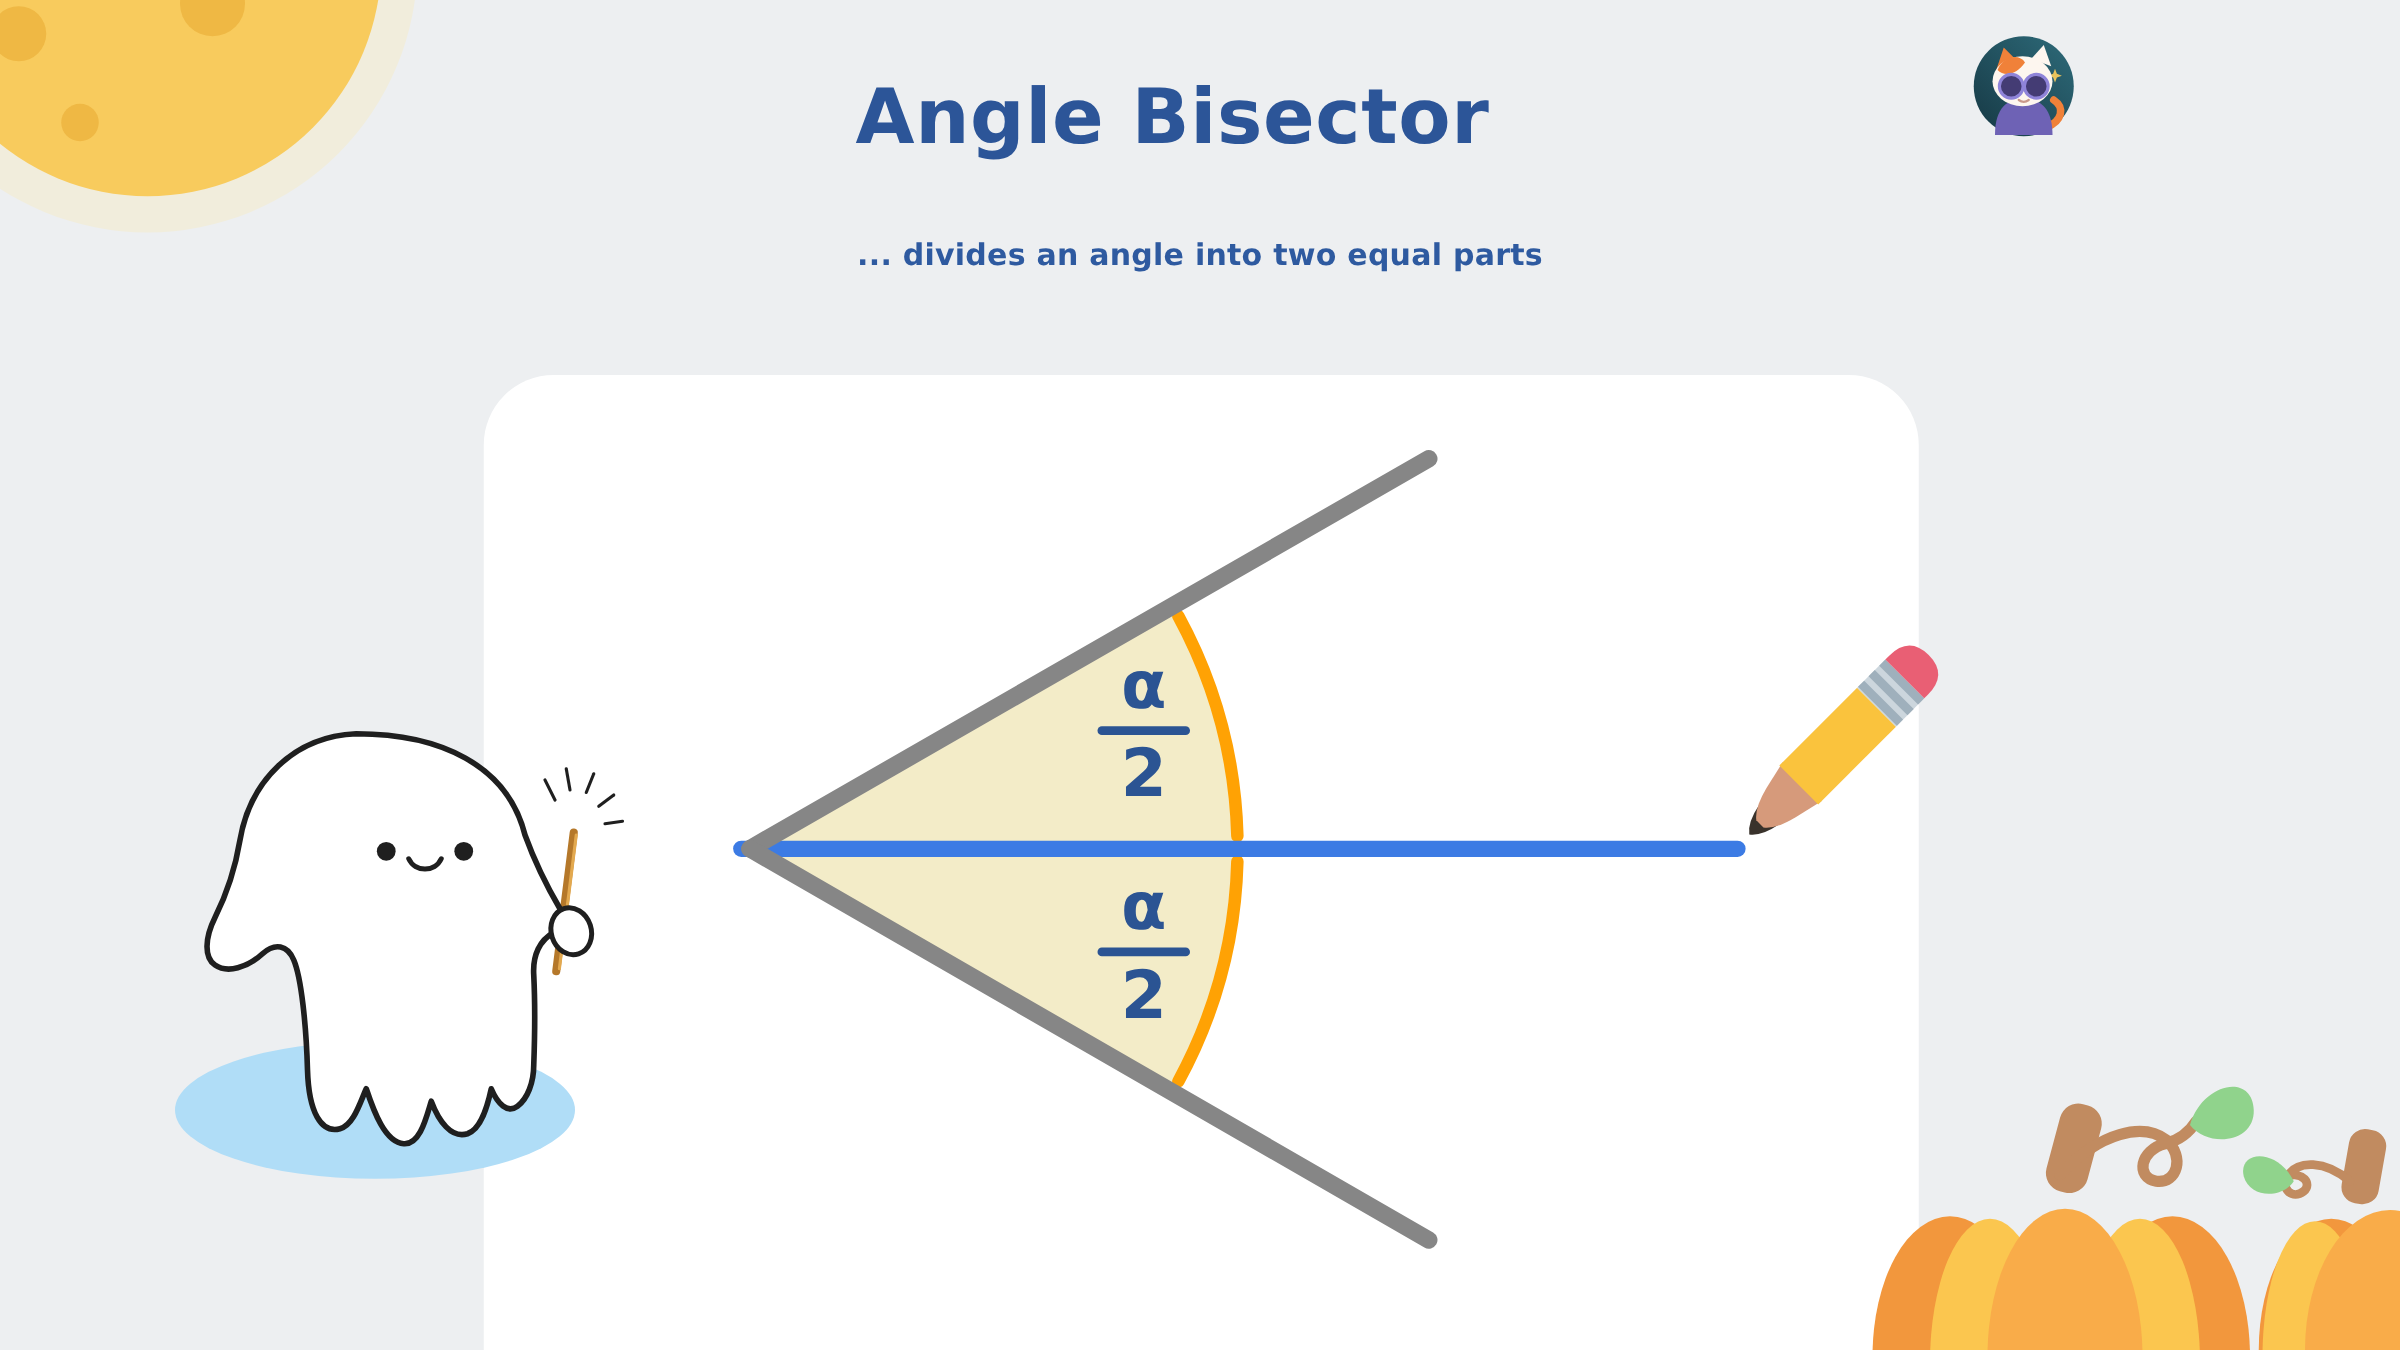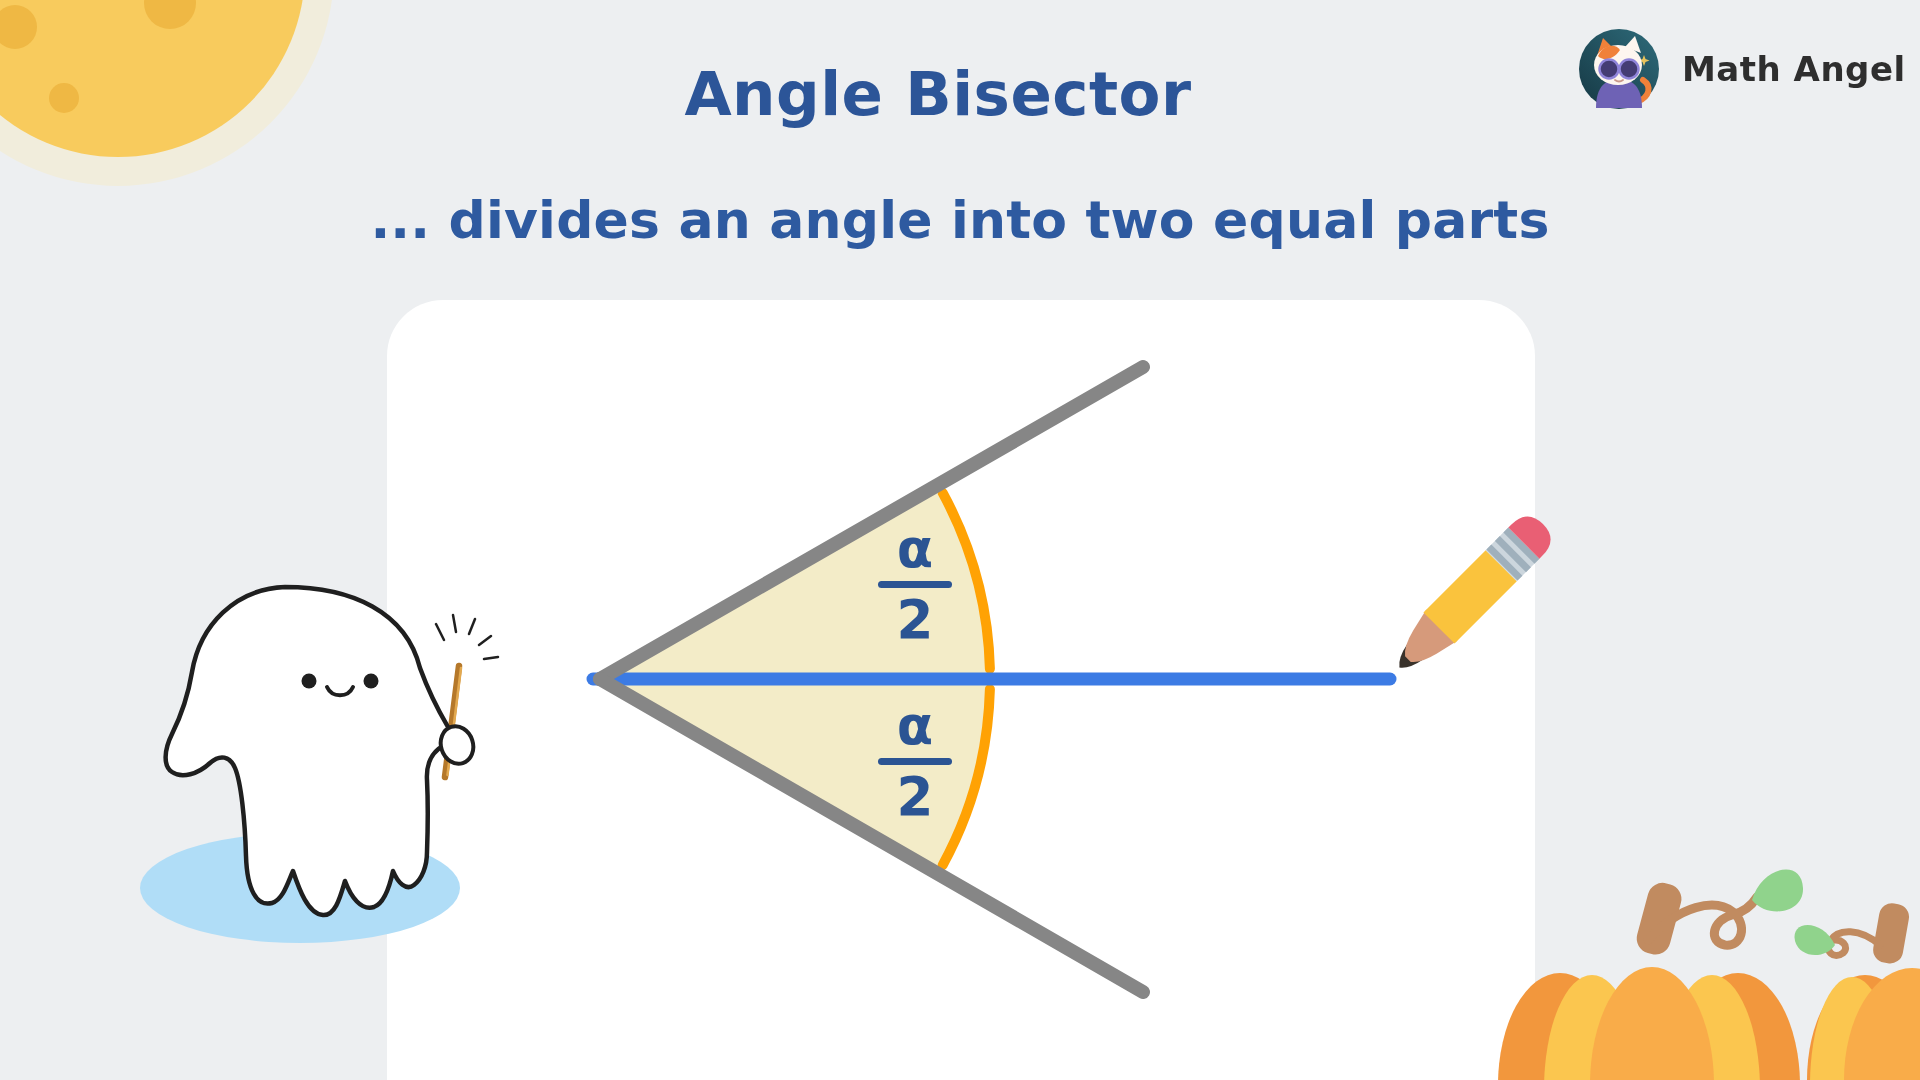--- a/index.html
+++ b/index.html
@@ -14,21 +14,21 @@
     left:387px;top:300px;width:1148px;height:780px;
     background:#FFFFFF;border-radius:56px 56px 0 0;z-index:2;
   }
   #fg-svg{left:0;top:0;z-index:3;}
   #page-title{
     left:0;top:58px;width:1876px;text-align:center;z-index:4;
     font-size:61px;font-weight:bold;color:#2C5598;letter-spacing:.5px;
   }
   #page-subtitle{
     left:0;top:190px;width:1920px;text-align:center;z-index:4;
-    font-size:52px;font-weight:bold;color:#2E5AA0;letter-spacing:.2px;
+    font-size:24px;font-weight:bold;color:#2E5AA0;letter-spacing:.2px;
   }
   #brand{
     left:1578px;top:28px;height:82px;z-index:4;
     display:flex;align-items:center;gap:22px;
   }
   #brand-name{font-size:34px;color:#2E2E2E;font-weight:600;letter-spacing:.5px;}
   .fraction{
     width:120px;z-index:4;display:flex;flex-direction:column;align-items:center;
     color:#2B5493;font-weight:bold;font-size:53px;line-height:1.02;
   }
@@ -171,14 +171,13 @@
     <path d="M 18 80 C 18 58 28 51 41 51 C 54 51 64 58 64 80 Z" fill="#6E62B5"></path>
     <path d="M 19 28 L 25 10 L 36 21 Z" fill="#F08139"></path>
     <path d="M 47 19 L 57 8 L 63 25 Z" fill="#FDF6EF"></path>
     <ellipse cx="40" cy="37" rx="24" ry="20" fill="#FDF6EF"></ellipse>
     <path d="M 20 28 C 25 16 38 15 42 22 C 36 31 26 34 20 28 Z" fill="#F08139"></path>
     <circle cx="31" cy="41" r="9.5" fill="#443C74" stroke="#8F84D9" stroke-width="2.5"></circle>
     <circle cx="51" cy="41" r="9.5" fill="#443C74" stroke="#8F84D9" stroke-width="2.5"></circle>
     <line x1="40" y1="41" x2="42" y2="41" stroke="#8F84D9" stroke-width="2.5"></line>
     <path d="M 37 52 Q 41 55 45 52" fill="none" stroke="#C9988A" stroke-width="1.8" stroke-linecap="round"></path>
   </svg>
-  <span id="brand-name">Math Angel</span>
 </div>
 
 </body></html>

